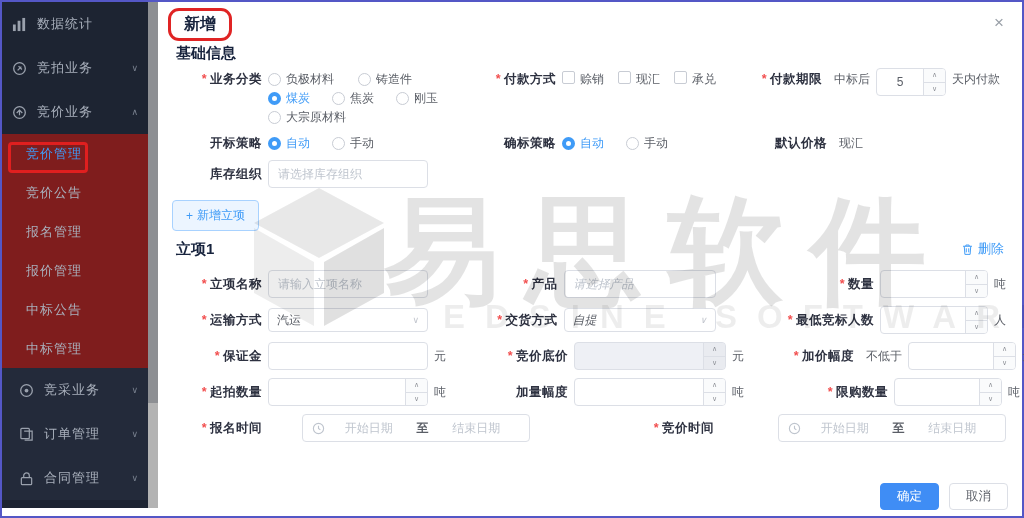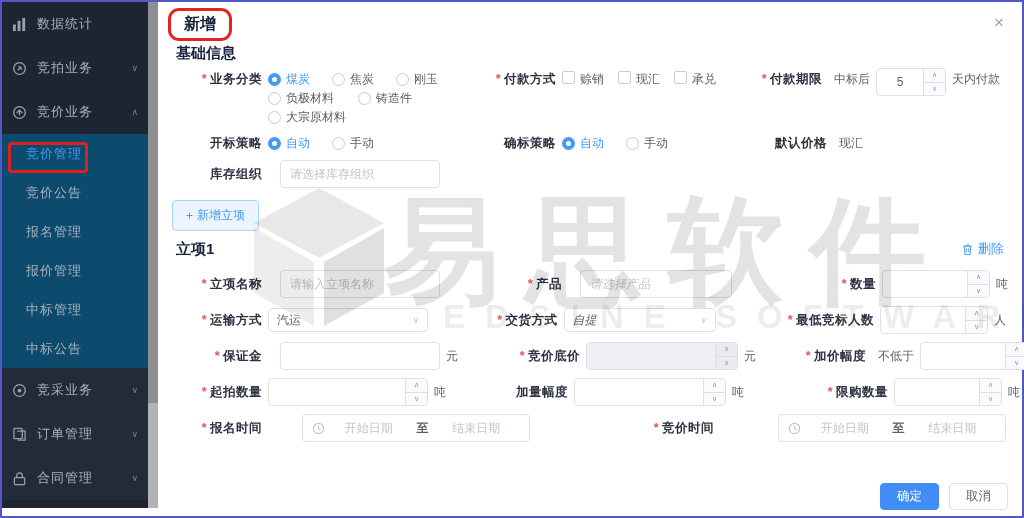--- a/index.html
+++ b/index.html
@@ -5,24 +5,24 @@
   * { margin:0; padding:0; box-sizing:border-box; font-family:"Liberation Sans", sans-serif; }
   html,body { width:1024px; height:518px; overflow:hidden; background:#fff; }
   .screen { position:relative; width:1024px; height:518px; box-shadow: inset 0 0 0 2px #5457c6; background:#fff; }
 
   
   .sidebar { position:absolute; left:2px; top:2px; bottom:10px; width:146px; background:#1d2432; color:#a9b0bc; font-size:13px; }
   .s-item { height:44px; display:flex; align-items:center; padding:0 10px 0 10px; cursor:pointer; position:relative; }
   .s-ico { width:15px; height:15px; margin-right:10px; flex:none; }
   .s-lbl { flex:1; letter-spacing:1px; }
   .chev { font-size:9px; color:#79818f; margin-left:4px; }
-  .s-sub { background:#0c4a6e; }
+  .s-sub { background:#7f1d1d; }
   .s-subitem { height:39px; display:flex; align-items:center; padding-left:24px; cursor:pointer; letter-spacing:1px; }
   .s-subitem.active span { color:#3f9bf7; }
-  .s-bottom { background:#232a3a; }
+  .s-bottom { background:#232a3a;padding-left:7px; }
   .red-box-side { position:absolute; left:6px; top:140px; width:80px; height:31px; border:3px solid #e01f1f; border-radius:4px; z-index:10; pointer-events:none; }
   .scrollbar { position:absolute; left:148px; top:2px; bottom:2px; width:10px; background:#b3b3b3; }
   .scroll-thumb { position:absolute; left:0; top:0; width:10px; height:78%; background:#8d8f93; }
   .bottom-strip { position:absolute; left:2px; bottom:2px; width:156px; height:8px; background:#fff; }
 
   
   .dialog { position:absolute; left:158px; top:2px; right:2px; bottom:2px; background:#fff; }
   .r-titlebox { position:absolute; left:10px; top:6px; border:3px solid #e02424; border-radius:11px; padding:3px 13px; z-index:11; }
   .d-title { font-size:16px; font-weight:700; color:#17233d; }
   .d-close { position:absolute; right:18px; top:12px; font-size:17px; color:#9aa0a8; cursor:pointer; line-height:1; }
@@ -55,21 +55,21 @@
   .ritem { display:flex; align-items:center; width:64px; cursor:pointer; }
   .ritem.wide { width:90px; }
   .radio { width:13px; height:13px; border-radius:50%; border:1px solid #c8ccd4; background:#fff; margin-right:5px; flex:none; }
   .radio.sel { border:4px solid #3f9bf7; }
   .rtxt { font-size:12px; color:#5a5e66; }
   .ritem.sel .rtxt { color:#3f9bf7; }
   .citem { display:flex; margin-right:14px; cursor:pointer; }
   .cbox { width:13px; height:13px; border:1px solid #c8ccd4; border-radius:2px; background:#fff; margin-right:5px; }
 
   
-  .tinput { height:28px; border:1px solid #dcdfe6; border-radius:4px; padding:0 9px; font-size:12px; color:#5a5e66; background:#fff; outline:none;margin-left:12px; }
+  .tinput { height:28px; border:1px solid #dcdfe6; border-radius:4px; padding:0 9px; font-size:12px; color:#5a5e66; background:#fff; outline:none; }
   .tinput::placeholder { color:#bfc5ce; }
   .w160 { width:160px; } .w152 { width:152px;font-style:italic; }
   .selbox { height:24px; border:1px solid #dcdfe6; border-radius:4px; padding:0 8px; font-size:12px; color:#5a5e66; background:#fff; display:flex; align-items:center; justify-content:space-between; cursor:pointer; }
   .selarrow { font-size:9px; color:#c0c4cc; }
   .num { height:28px; border:1px solid #dcdfe6; border-radius:4px; background:#fff; display:flex; overflow:hidden; }
   .num input { flex:1; min-width:0; border:none; outline:none; font-size:12px; color:#5a5e66; padding:0 6px; text-align:center; background:transparent; }
   .spin { width:22px; border-left:1px solid #dcdfe6; display:flex; flex-direction:column; background:#fafbfc; }
   .spin span { flex:1; display:flex; align-items:center; justify-content:center; font-size:7px; color:#909399; cursor:pointer; }
   .spin .up { border-bottom:1px solid #dcdfe6; }
   .nw160 { width:160px; } .nw152 { width:152px; } .nw108 { width:108px; } .nw70 { width:70px; }
@@ -130,24 +130,24 @@
       <div class="s-subitem">
           <span>竞价公告</span>
         </div>
       <div class="s-subitem">
           <span>报名管理</span>
         </div>
       <div class="s-subitem">
           <span>报价管理</span>
         </div>
       <div class="s-subitem">
+          <span>中标公告</span>
+        </div>
+      <div class="s-subitem">
           <span>中标管理</span>
-        </div>
-      <div class="s-subitem">
-          <span>中标公告</span>
         </div>
     </div>
 
     <div class="s-bottom">
       <div class="s-item">
         <svg class="s-ico" viewBox="0 0 16 16">
             <circle cx="8" cy="8" r="6.2" fill="none" stroke="#9aa1ad" stroke-width="1.4"></circle>
             <circle cx="8" cy="8" r="2" fill="#9aa1ad"></circle>
           </svg>
         <span class="s-lbl">竞采业务</span>
@@ -185,41 +185,41 @@
     </div>
     <span class="d-close">×</span>
 
     <div class="h-sec h-basic">基础信息</div>
 
     <div class="frow row1 top-align">
       <div class="cellA top-align" style="display:flex;">
         <span class="lbl req">业务分类</span>
         <div class="opts">
           <div class="oline">
+            <span class="ritem wide">
+                <span class="radio"></span>
+                <span class="rtxt">负极材料</span>
+              </span>
+            <span class="ritem wide">
+                <span class="radio"></span>
+                <span class="rtxt">铸造件</span>
+              </span>
+          </div>
+          <div class="oline">
             <span class="ritem sel">
                 <span class="radio sel"></span>
                 <span class="rtxt">煤炭</span>
               </span>
             <span class="ritem">
                 <span class="radio"></span>
                 <span class="rtxt">焦炭</span>
               </span>
             <span class="ritem">
                 <span class="radio"></span>
                 <span class="rtxt">刚玉</span>
-              </span>
-          </div>
-          <div class="oline">
-            <span class="ritem wide">
-                <span class="radio"></span>
-                <span class="rtxt">负极材料</span>
-              </span>
-            <span class="ritem wide">
-                <span class="radio"></span>
-                <span class="rtxt">铸造件</span>
               </span>
           </div>
           <div class="oline">
             <span class="ritem wide">
                 <span class="radio"></span>
                 <span class="rtxt">大宗原材料</span>
               </span>
           </div>
         </div>
       </div>

